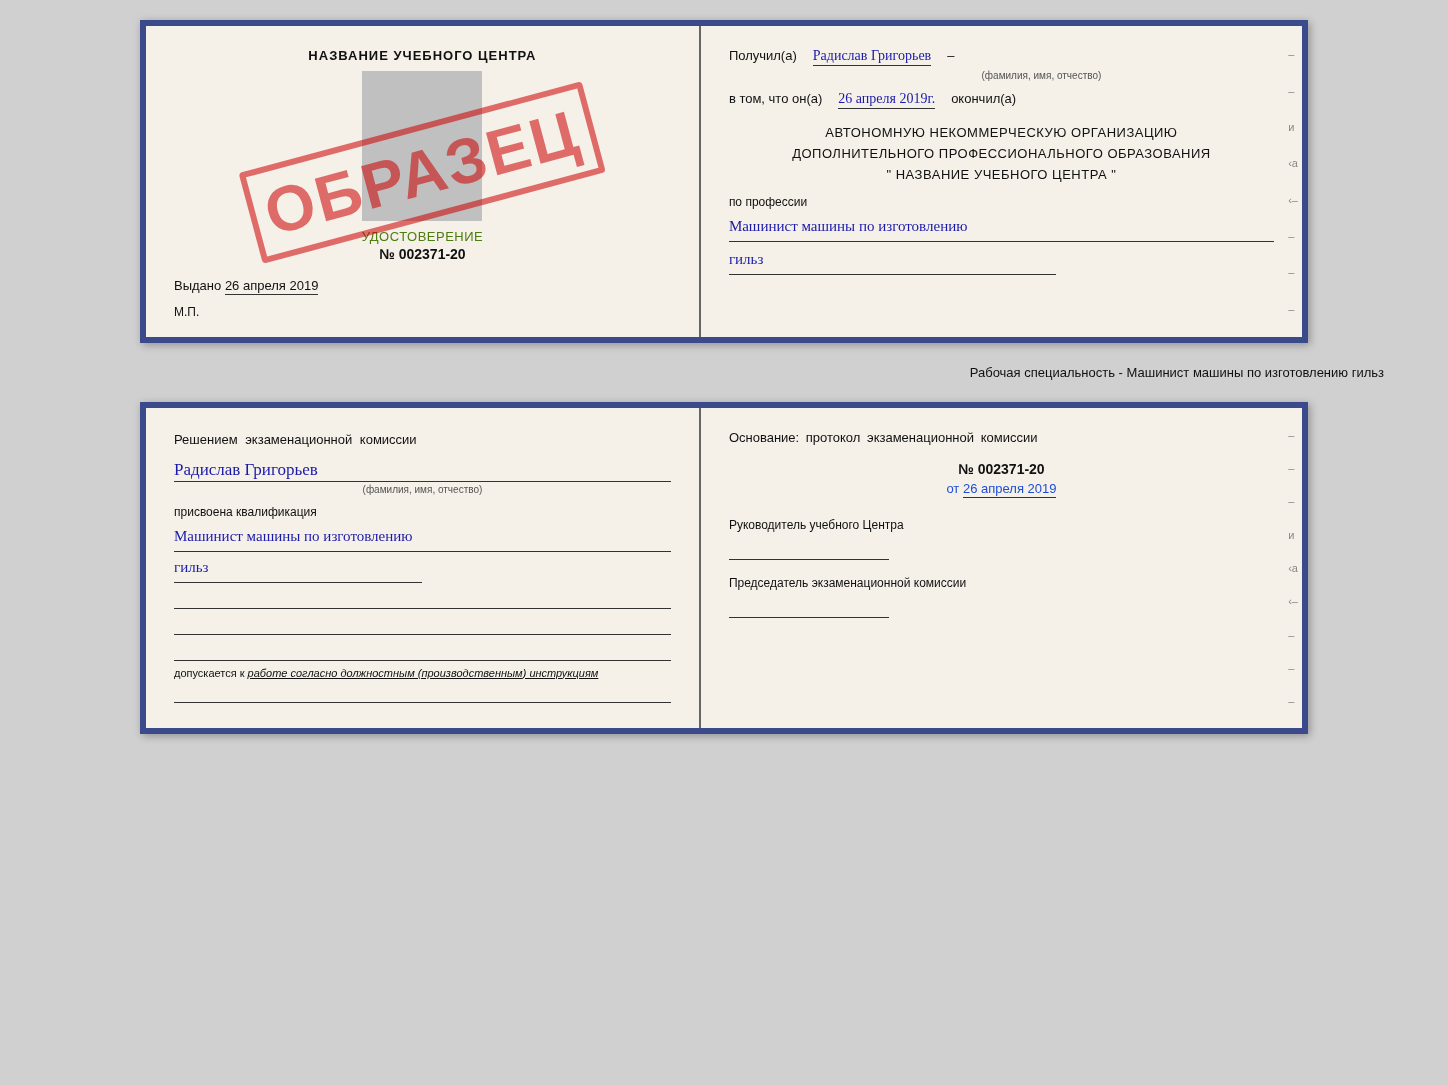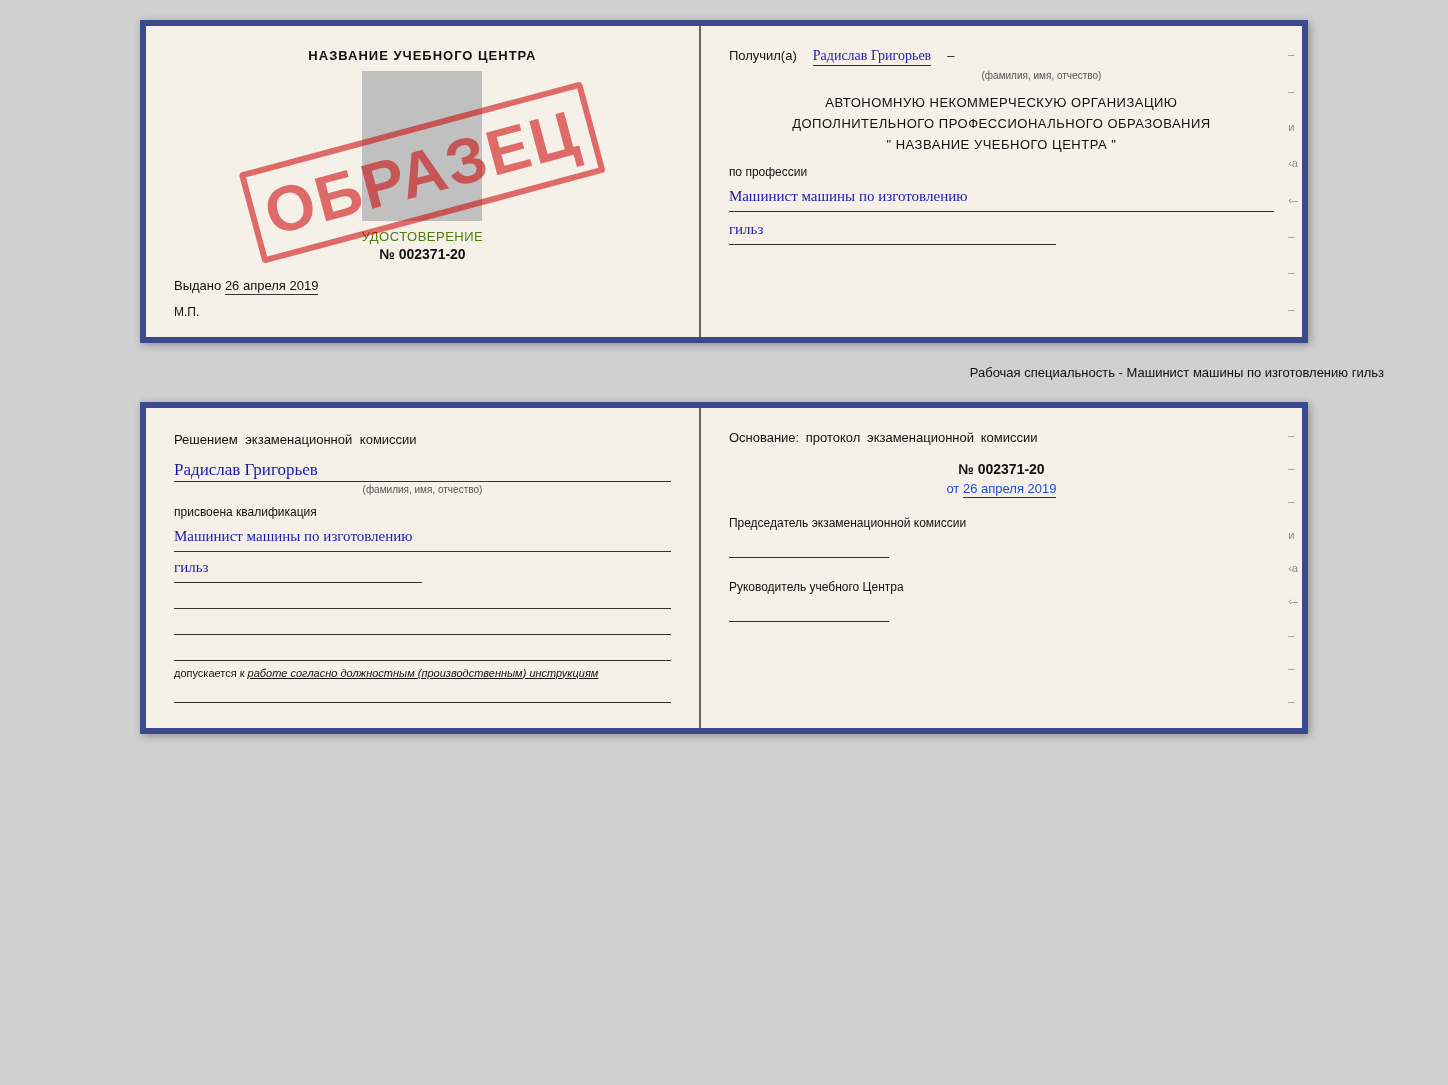--- a/index.html
+++ b/index.html
@@ -310,20 +310,25 @@
 
   <div class="doc-right">
 
     <div class="right-line">
       <span>Получил(а)</span>
       <span class="handwritten">Радислав Григорьев</span>
       <span style="font-size:13px;"> – </span>
     </div>
     <span class="small-label" style="margin-top:-10px; margin-bottom:10px; display:block; text-align:center; margin-left:80px;">(фамилия, имя, отчество)</span>
 
+    <div class="right-line">
+      <span>в том, что он(а)</span>
+      <span class="handwritten">26 апреля 2019г.</span>
+      <span>окончил(а)</span>
+    </div>
 
     <div class="block-text">
       <div>АВТОНОМНУЮ НЕКОММЕРЧЕСКУЮ ОРГАНИЗАЦИЮ</div>
       <div>ДОПОЛНИТЕЛЬНОГО ПРОФЕССИОНАЛЬНОГО ОБРАЗОВАНИЯ</div>
       <div>"  НАЗВАНИЕ УЧЕБНОГО ЦЕНТРА  "</div>
     </div>
 
     <div class="profession-label">по профессии</div>
     <span class="profession-handwritten">Машинист машины по изготовлению</span>
     <span class="profession-handwritten" style="width:60%;">гильз</span>
@@ -369,30 +374,30 @@
   <div class="doc-right">
 
     <div class="right-osnov">Основание: протокол экзаменационной  комиссии</div>
 
     <div class="proto-number">№  002371-20</div>
     <div class="proto-date">
       <span>от</span>
       <span style="border-bottom:1px solid #333; padding-bottom:1px;">26 апреля 2019</span>
     </div>
 
+    <div class="podpis-block" style="margin-top:20px;">
+      <div class="podpis-label">Руководитель учебного Центра</div>
+      <div class="podpis-line"></div>
+    </div>
+
     <div class="podpis-block">
       <div class="podpis-label">Председатель экзаменационной комиссии</div>
       <div class="podpis-line"></div>
     </div>
 
-    <div class="podpis-block" style="margin-top:20px;">
-      <div class="podpis-label">Руководитель учебного Центра</div>
-      <div class="podpis-line"></div>
-    </div>
-
     <div style="position:absolute; right:4px; top:0; height:100%; display:flex; flex-direction:column; justify-content:space-around; padding:10px 0;">
       <span class="marker-char">–</span>
       <span class="marker-char">–</span>
       <span class="marker-char">–</span>
       <span class="marker-char">и</span>
       <span class="marker-char">‹а</span>
       <span class="marker-char">‹–</span>
       <span class="marker-char">–</span>
       <span class="marker-char">–</span>
       <span class="marker-char">–</span>

